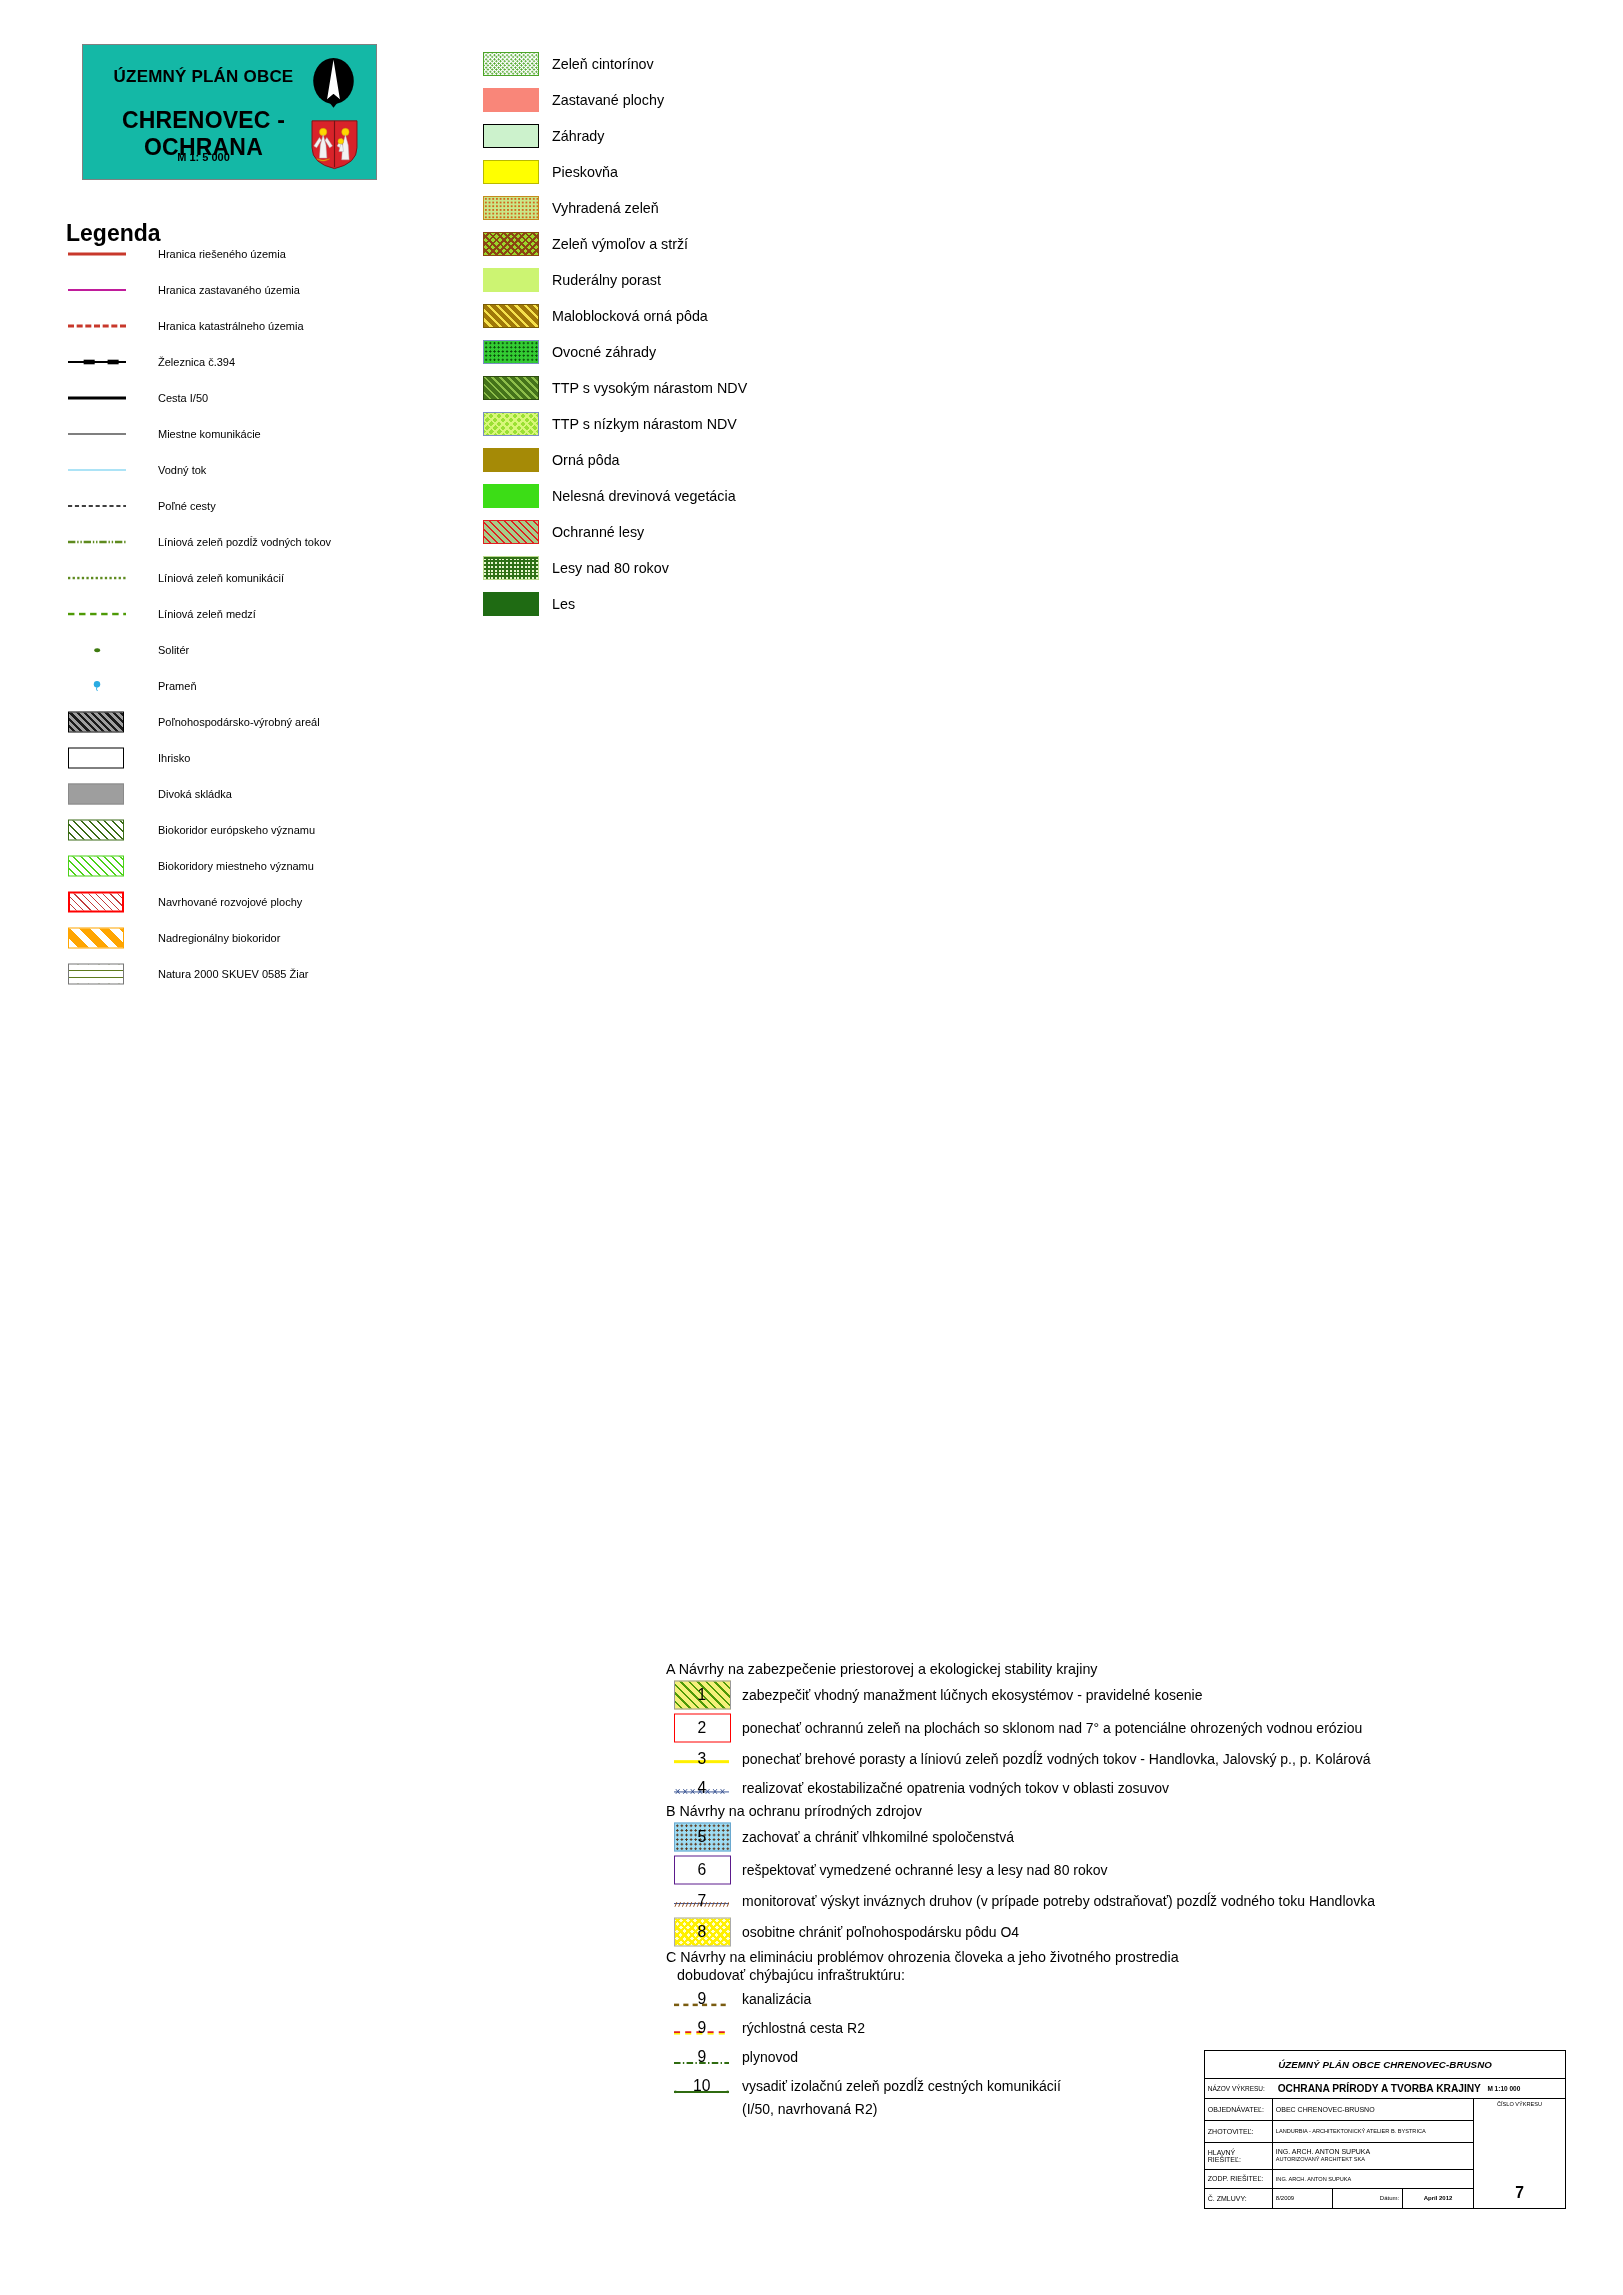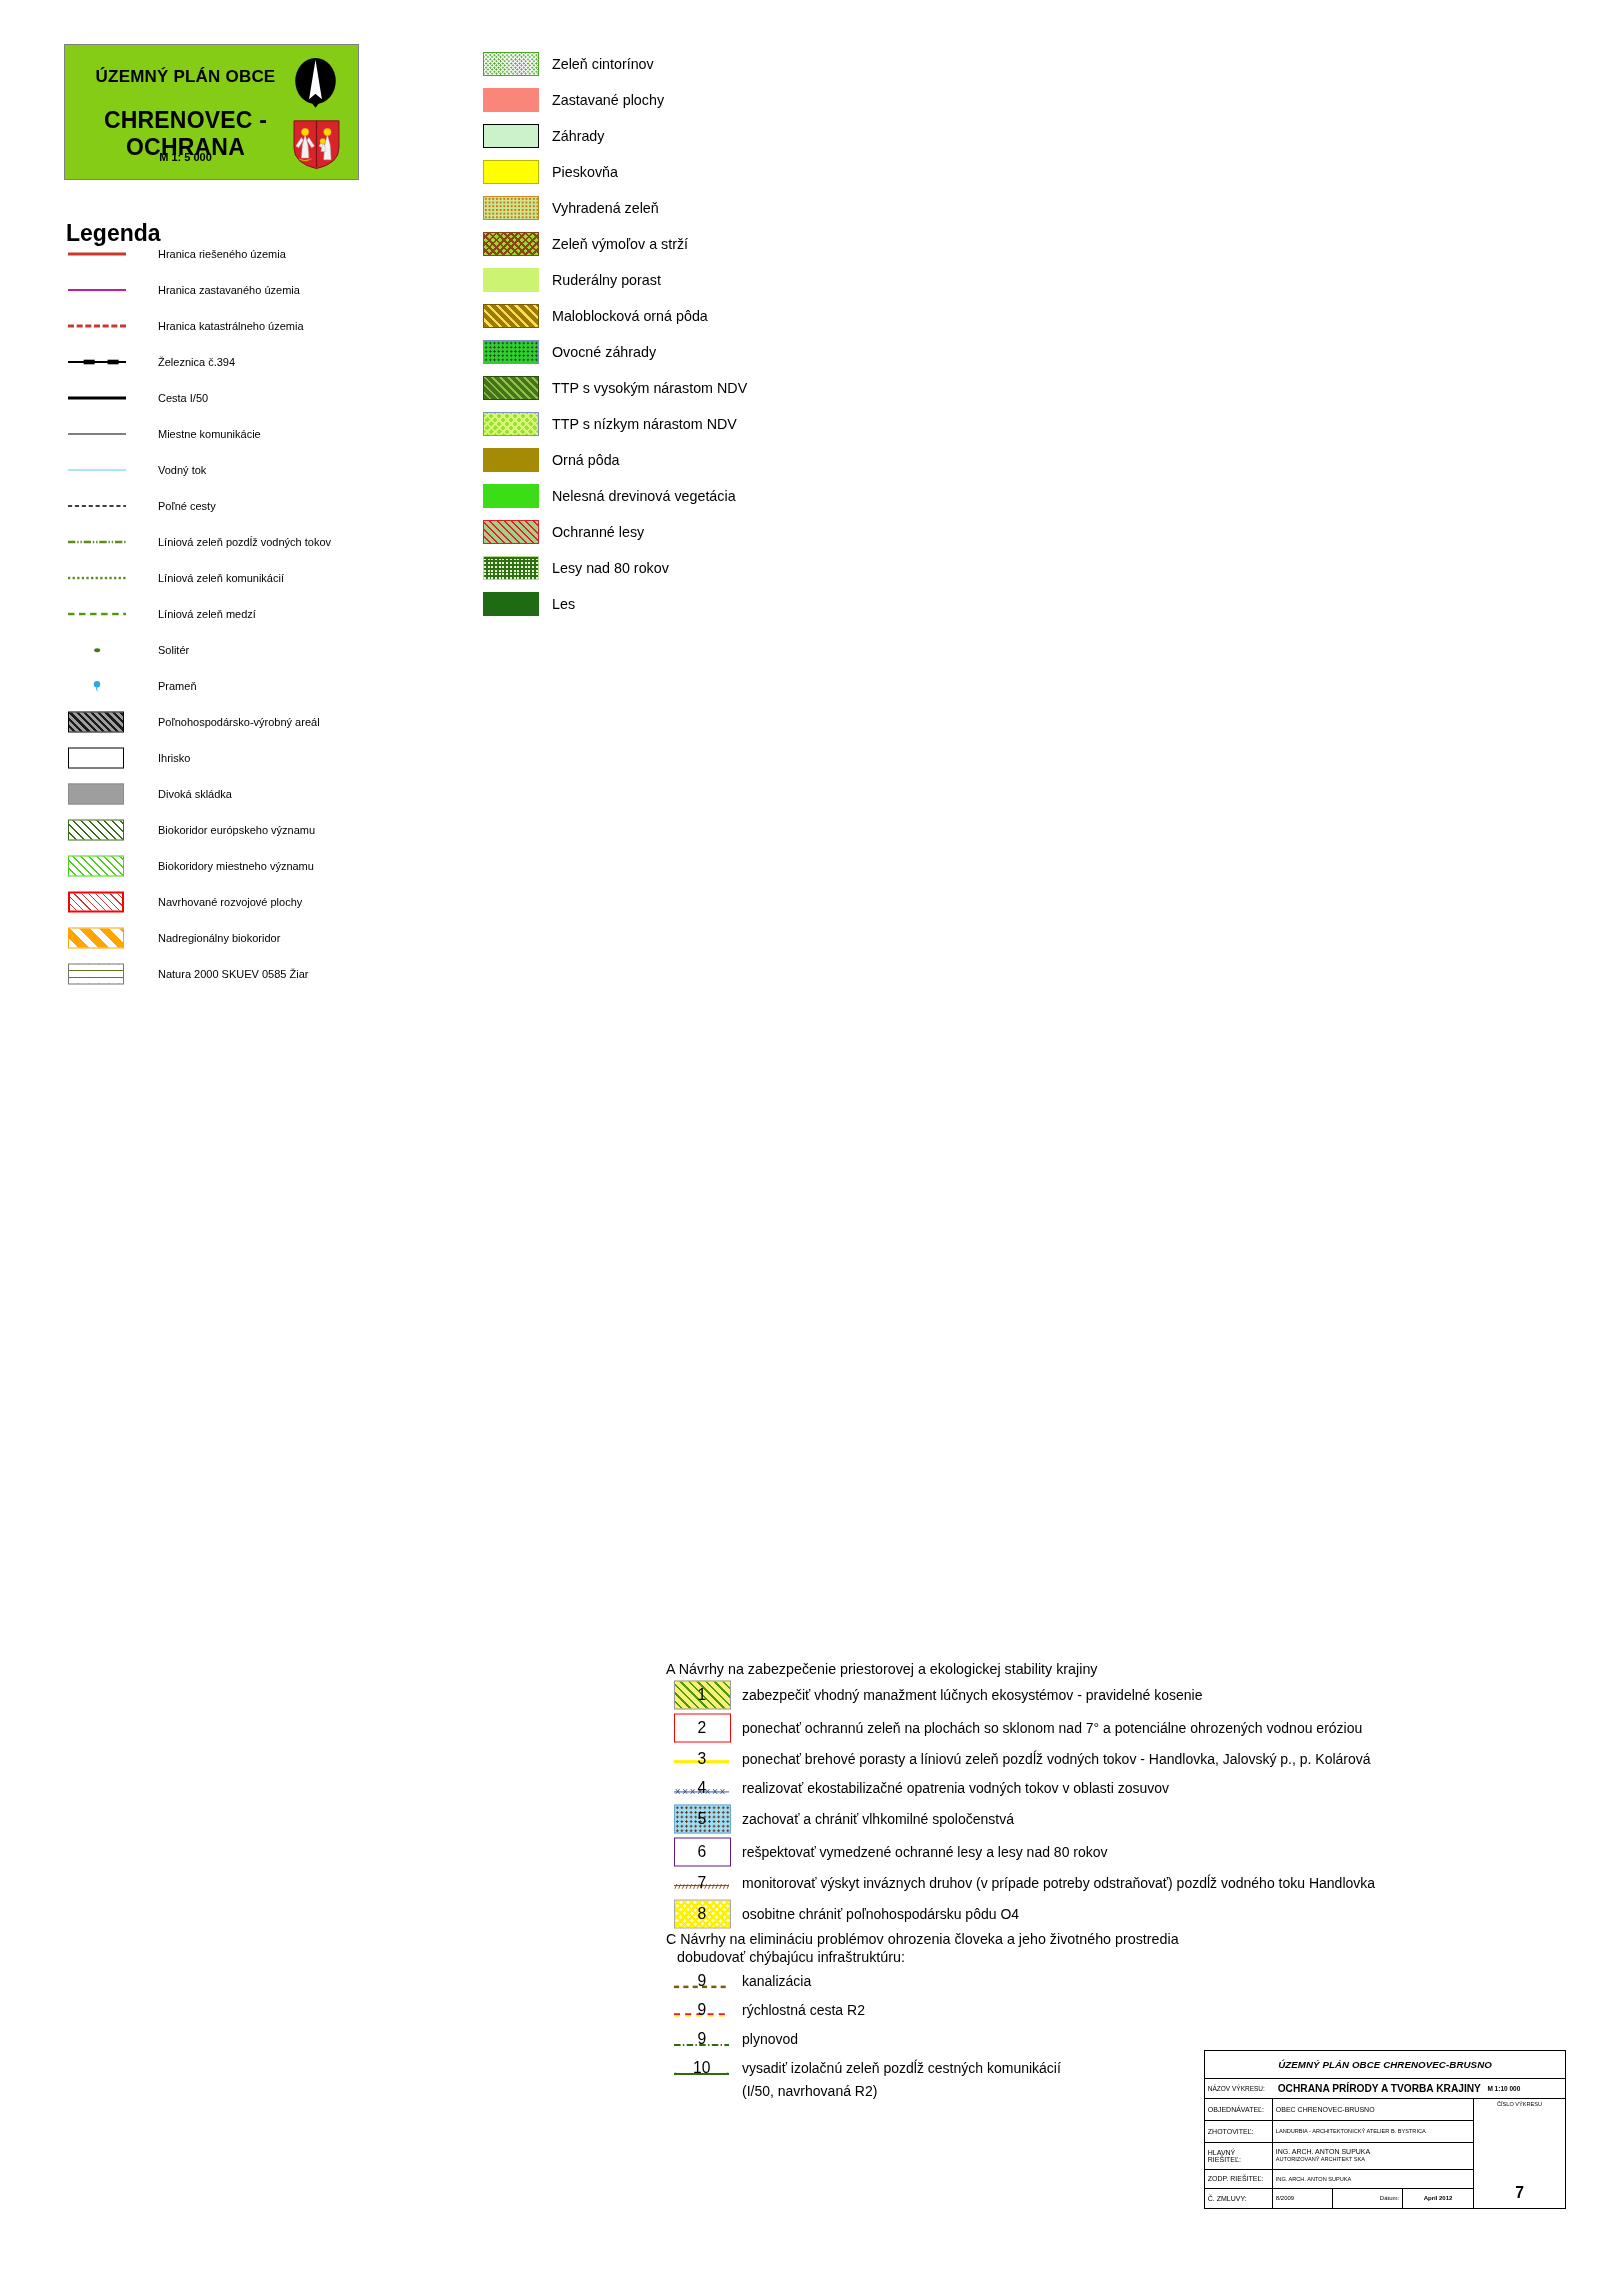--- a/index.html
+++ b/index.html
@@ -1,19 +1,19 @@
 <!DOCTYPE html>
 <html style="font-size:7.4px"><head>
 <meta charset="utf-8">
 <style>
   html,body{margin:0;padding:0;background:#ffffff;}
   body{width:1623px;height:2295px;position:relative;font-family:"Liberation Sans",sans-serif;color:#000;}
 
   
-  #title-card{position:absolute;left:64px;top:44px;width:293px;height:134px;border:1.4px solid #808080;background:#84cc16;}
+  #title-card{position:absolute;left:82px;top:44px;width:293px;height:134px;border:1.4px solid #808080;background:#14b8a6;}
   #title-card .tl1{position:absolute;left:0;top:22px;width:241px;text-align:center;font-size:17px;font-weight:bold;letter-spacing:0.2px;}
   #title-card .tl2{position:absolute;left:0;top:62px;width:241px;text-align:center;font-size:23px;font-weight:bold;letter-spacing:0.2px;}
   #title-card .tl3{position:absolute;left:0;top:106px;width:241px;text-align:center;font-size:11px;font-weight:bold;}
   #north-arrow{position:absolute;right:16.7px;top:13px;width:51px;height:53px;}
   #coat{position:absolute;right:16.7px;top:74px;width:49px;height:51px;}
 
   
   #legend-heading{position:absolute;left:66px;top:185px;font-size:23px;font-weight:bold;margin-top:35px;}
 
   
@@ -378,20 +378,21 @@
       <svg width="55" height="7.4" viewBox="0 0 118 16" preserveAspectRatio="none">
         <line x1="0" y1="10" x2="118" y2="10" stroke="#2F4B8C" stroke-width="2"></line>
         <g stroke="#2F4B8C" stroke-width="2">
           <path d="M4 4 L12 14 M12 4 L4 14 M20 4 L28 14 M28 4 L20 14 M36 4 L44 14 M44 4 L36 14 M52 4 L60 14 M60 4 L52 14 M68 4 L76 14 M76 4 L68 14 M84 4 L92 14 M92 4 L84 14 M100 4 L108 14 M108 4 L100 14"></path>
         </g>
         </svg></div>
     <div class="pnum">4</div>
     <div class="ptxt">realizovať ekostabilizačné opatrenia vodných tokov v oblasti zosuvov</div>
     </div>
 
+  <div class="sec-head">B Návrhy na ochranu prírodných zdrojov</div>
 
   <div class="prow wide">
     <div class="psym" style="border:0.5px solid #6aa8cf;background:#9EDCF2;background-image:radial-gradient(#5C3317 30%,transparent 32%);background-size:4.6px 4.6px;"></div>
     <div class="pnum">5</div>
     <div class="ptxt">zachovať a chrániť vlhkomilné spoločenstvá</div>
     </div>
 
   <div class="prow wide">
     <div class="psym" style="border:1.9px solid #5B1A8C;background:#fff;"></div>
     <div class="pnum">6</div>

